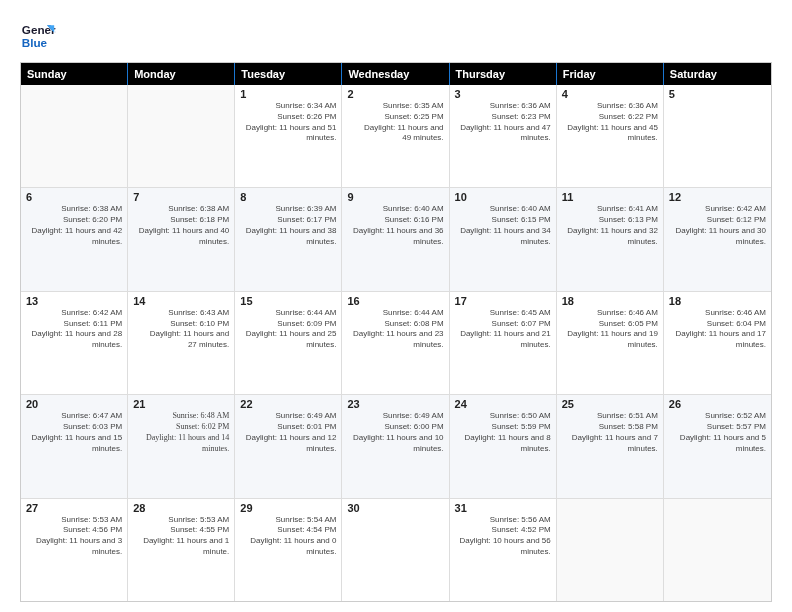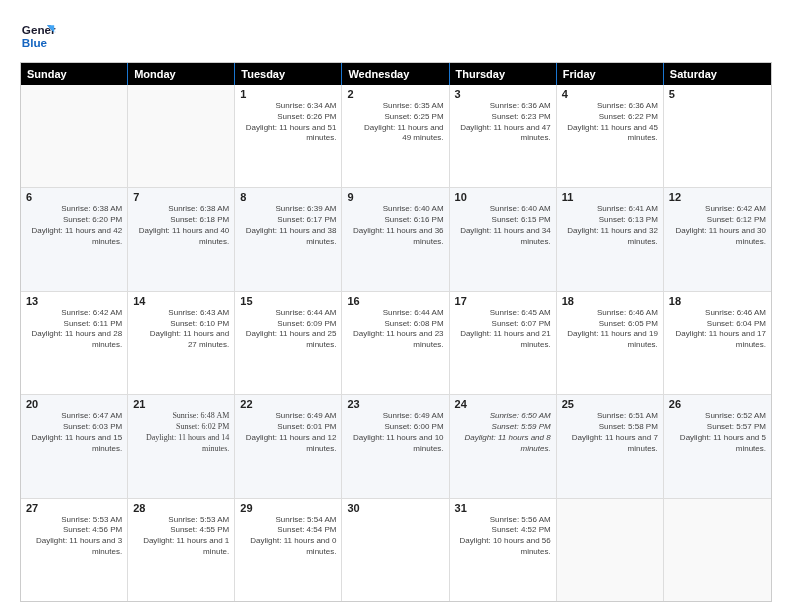--- a/index.html
+++ b/index.html
@@ -272,21 +272,21 @@
 Daylight: 11 hours and 12 minutes.</div>
           </div>
           <div class="cal-cell">
             <div class="day-num">23</div>
             <div class="day-info" style="white-space: pre-line;">Sunrise: 6:49 AM
 Sunset: 6:00 PM
 Daylight: 11 hours and 10 minutes.</div>
           </div>
           <div class="cal-cell">
             <div class="day-num">24</div>
-            <div class="day-info" style="white-space: pre-line; font-style: italic;">Sunrise: 6:50 AM
+            <div class="day-info" style="white-space: pre-line;">Sunrise: 6:50 AM
 Sunset: 5:59 PM
 Daylight: 11 hours and 8 minutes.</div>
           </div>
           <div class="cal-cell">
             <div class="day-num">25</div>
             <div class="day-info" style="white-space: pre-line;">Sunrise: 6:51 AM
 Sunset: 5:58 PM
 Daylight: 11 hours and 7 minutes.</div>
           </div>
           <div class="cal-cell">

